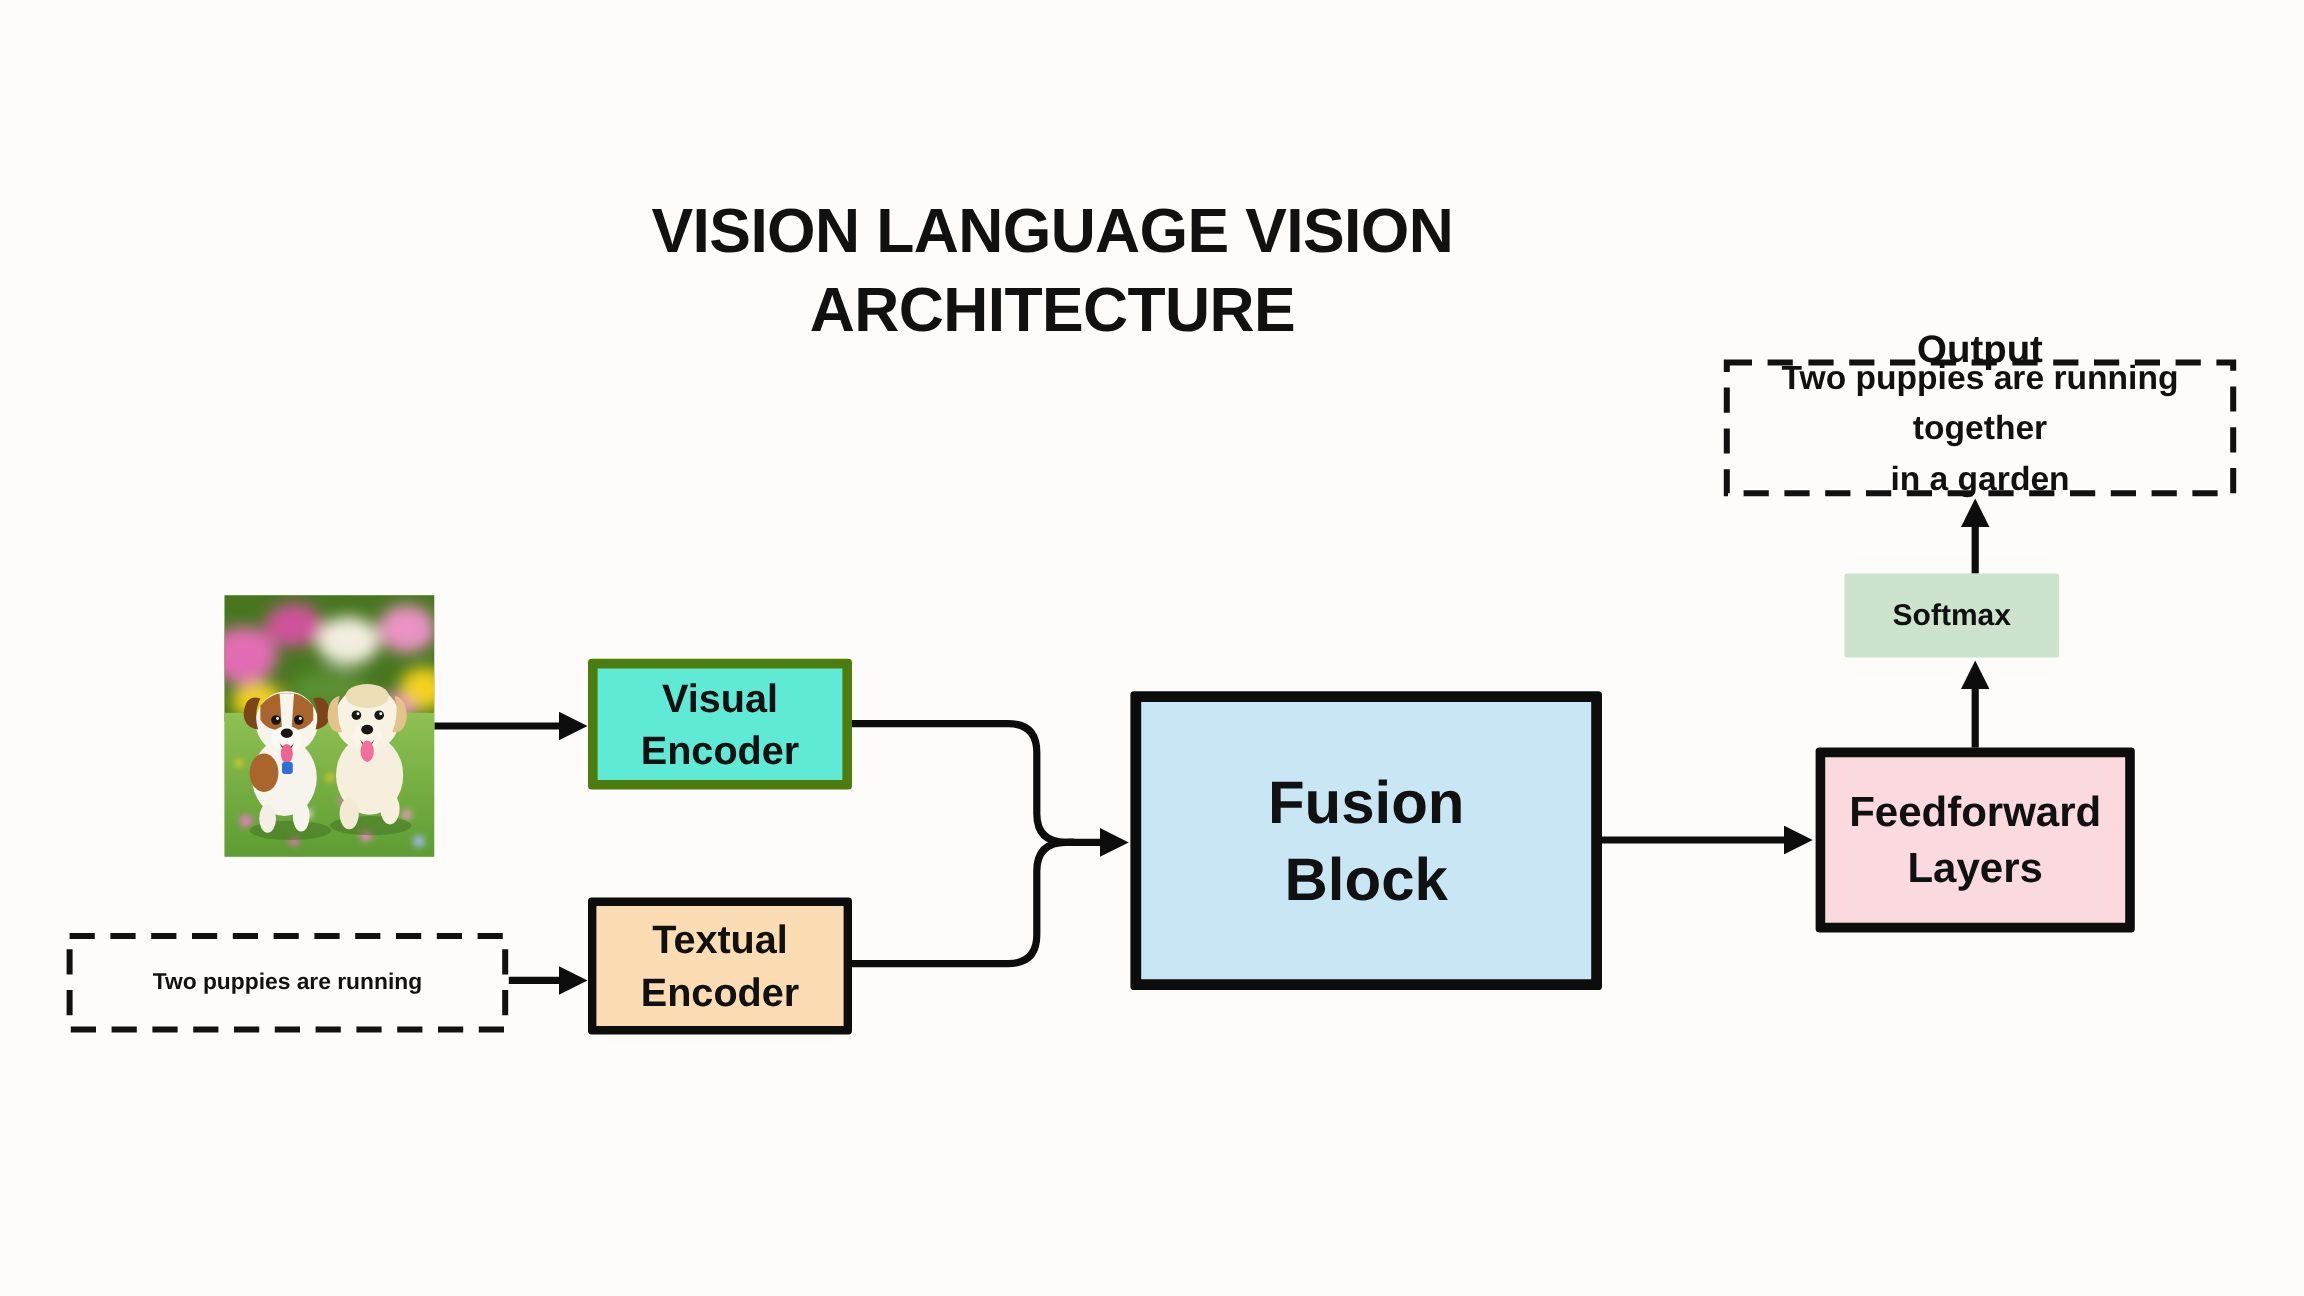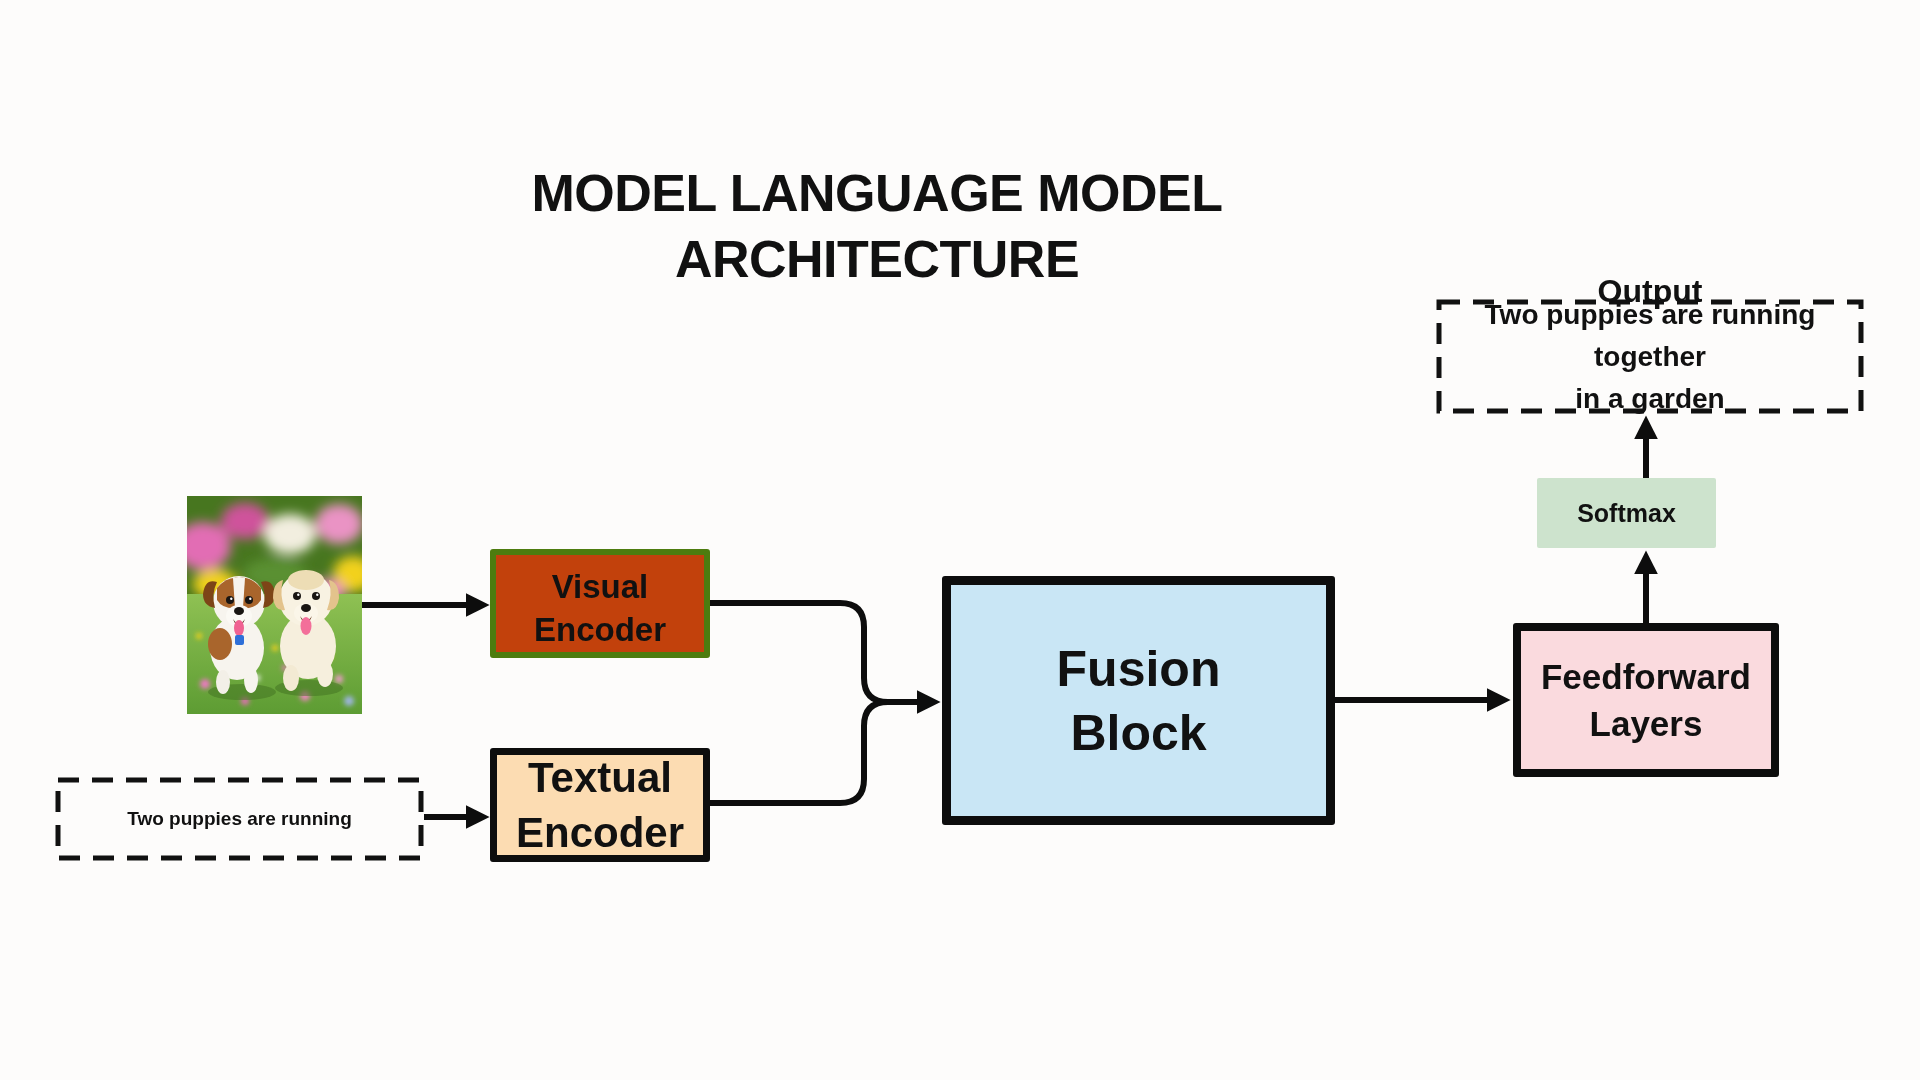--- a/index.html
+++ b/index.html
@@ -33,29 +33,29 @@
   .node {
     position: absolute;
     box-sizing: border-box;
     display: flex; align-items: center; justify-content: center;
     text-align: center;
     color: #111;
     font-weight: 700;
   }
   .node-visual {
     left: 490px; top: 549px; width: 220px; height: 109px;
-    background: #c2410c;
-    border: 6px solid #4d7c0f; border-radius: 3px;
-    font-size: 33px; line-height: 1.32; align-items: flex-end;
+    background: #5eead4;
+    border: 8px solid #4d7c0f; border-radius: 3px;
+    font-size: 33px; line-height: 1.32;
   }
   .node-textual {
     left: 490px; top: 748px; width: 220px; height: 114px;
     background: #fcdcb2;
     border: 7px solid #0d0d0d; border-radius: 3px;
-    font-size: 42px; line-height: 1.32;
+    font-size: 33px; line-height: 1.32;
   }
   .node-fusion {
     left: 942px; top: 576px; width: 393px; height: 249px;
     background: #c9e6f5;
     border: 9px solid #0d0d0d; border-radius: 3px;
     font-size: 50px; font-weight: 800; line-height: 1.28;
   }
   .node-feedforward {
     left: 1513px; top: 623px; width: 266px; height: 154px;
     background: #fadade;
@@ -126,21 +126,21 @@
 
     <path d="M 890 702 L 919 702" fill="none" stroke="#0d0d0d" stroke-width="6" marker-end="url(#ah)"></path>
 
     <path d="M 1335 700 L 1489 700" fill="none" stroke="#0d0d0d" stroke-width="6" marker-end="url(#ah)"></path>
 
     <path d="M 1646 623 L 1646 572" fill="none" stroke="#0d0d0d" stroke-width="6" marker-end="url(#ah)"></path>
 
     <path d="M 1646 478 L 1646 437" fill="none" stroke="#0d0d0d" stroke-width="6" marker-end="url(#ah)"></path>
   </svg>
 
-  <div class="title pre">MODEL LANGUAGE MODEL
+  <div class="title pre">VISION LANGUAGE VISION
 ARCHITECTURE</div>
 
   <div class="photo">
     <svg viewBox="0 0 175 218" xmlns="http://www.w3.org/2000/svg">
       <defs>
         <filter id="blur1" x="-40%" y="-40%" width="180%" height="180%">
           <feGaussianBlur stdDeviation="6"></feGaussianBlur>
         </filter>
         <filter id="blur2" x="-40%" y="-40%" width="180%" height="180%">
           <feGaussianBlur stdDeviation="2.5"></feGaussianBlur>

